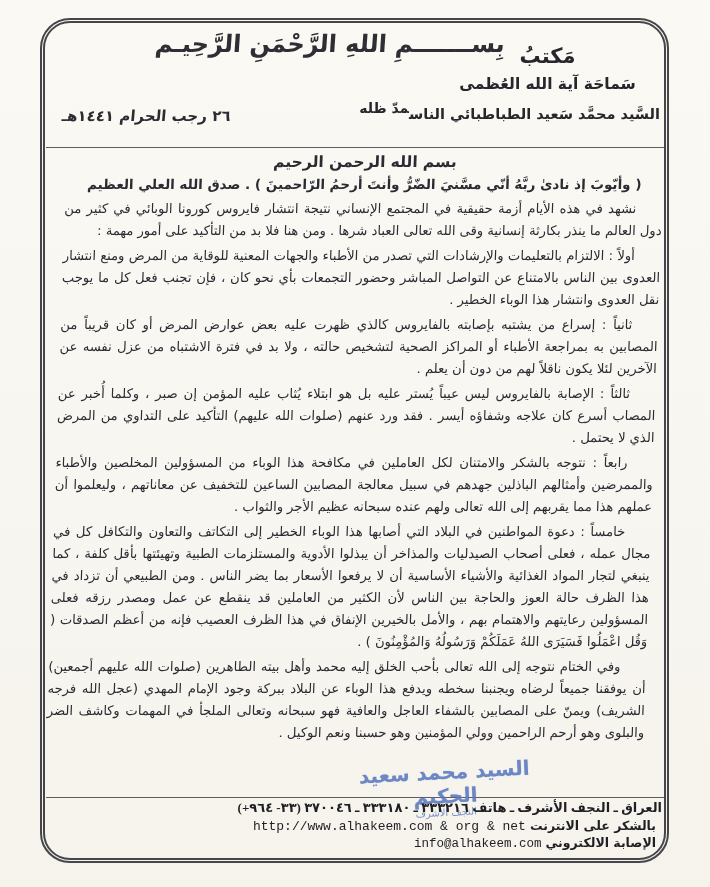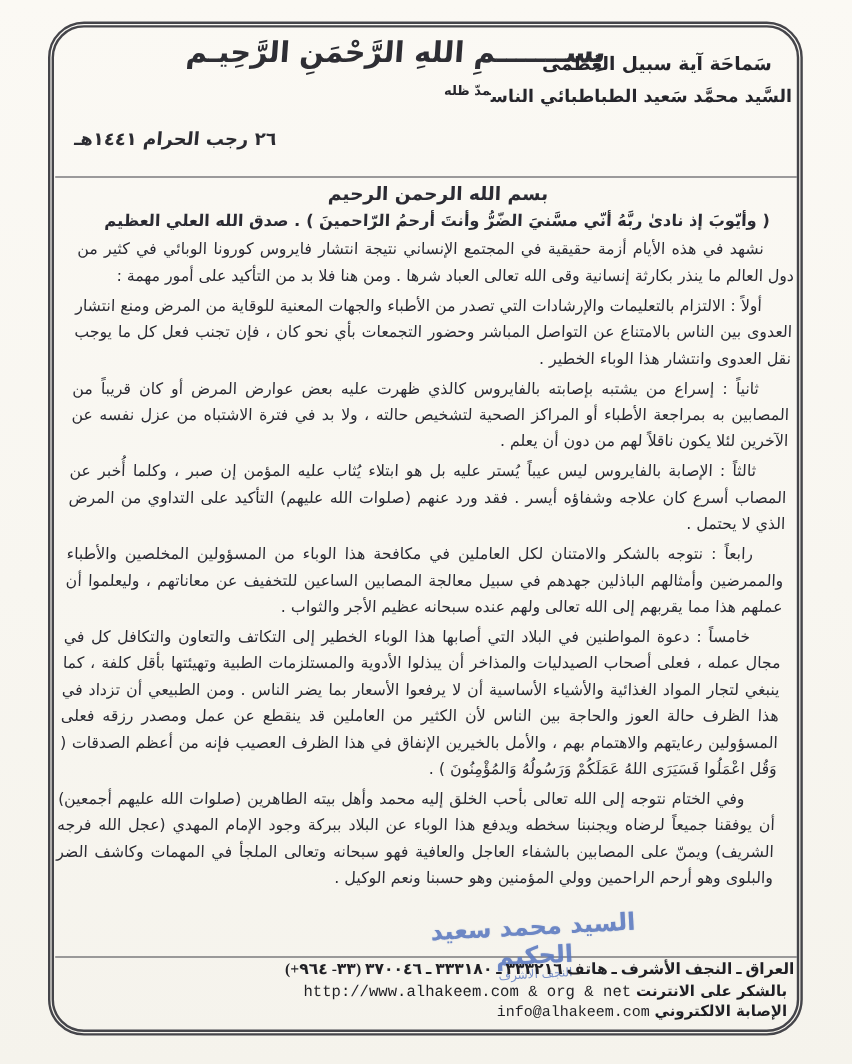--- a/index.html
+++ b/index.html
@@ -20,21 +20,21 @@
 
   .bismillah-top{
     position:absolute;top:30px;left:120px;width:420px;text-align:center;
     font-size:24px;font-weight:bold;letter-spacing:1px;color:#2e2e34;
     transform:skewX(-4deg);
   }
   .office{position:absolute;top:44px;right:50px;width:225px;text-align:center;color:#26262c;}
   .office .l1{font-size:21px;font-weight:bold;margin-bottom:7px;}
   .office .l2{font-size:15.5px;font-weight:bold;margin-bottom:7px;}
   .office .l3{font-size:14.5px;font-weight:bold;white-space:nowrap;}
-  .office .hon{font-size:11px;vertical-align:super;}
+  .office .hon{font-size:14px;vertical-align:super;}
   .date{position:absolute;top:107px;left:62px;font-size:15px;font-weight:bold;
     transform:skewX(-5deg);}
 
   .body-area{
     position:absolute;top:153px;right:56px;width:598px;
     direction:rtl;text-align:justify;color:#2b2b33;
     transform:skewX(-2deg);
   }
   .body-bismillah{text-align:center;font-size:15.5px;font-weight:bold;margin:0 0 5px;}
   .verse{text-align:center;font-size:13.5px;font-weight:bold;margin:0 0 6px;}
@@ -61,21 +61,22 @@
 
 <div class="page">
 
   <div class="frame"></div>
   <div class="rule header-rule"></div>
   <div class="rule footer-rule"></div>
 
   <div class="bismillah-top">بِســـــــمِ اللهِ الرَّحْمَنِ الرَّحِيـم</div>
 
   <div class="office">
-    <div class="l2">سَماحَة آية سبيل العُظمى</div>
+    <div class="l1">مَكتبُ</div>
+    <div class="l2">سَماحَة آية الله العُظمى</div>
     <div class="l3"><span>السَّيد محمَّد سَعيد الطباطبائي الناس</span><span class="hon">مدّ ظله</span></div>
   </div>
 
   <div class="date">٢٦ رجب الحرام ١٤٤١هـ</div>
 
   <div class="body-area">
     <div class="body-bismillah">بسم الله الرحمن الرحيم</div>
     <div class="verse">( وأيّوبَ إذ نادىٰ ربَّهُ أنّي مسَّنيَ الضّرُّ وأنتَ أرحمُ الرّاحمينَ ) . صدق الله العلي العظيم</div>
     <p class="para">نشهد في هذه الأيام أزمة حقيقية في المجتمع الإنساني نتيجة انتشار فايروس كورونا الوبائي في كثير من دول العالم ما ينذر بكارثة إنسانية وقى الله تعالى العباد شرها .  ومن هنا فلا بد من التأكيد على أمور مهمة :</p>
     <p class="para">أولاً : الالتزام بالتعليمات والإرشادات التي تصدر من الأطباء والجهات المعنية للوقاية من المرض ومنع انتشار العدوى بين الناس بالامتناع عن التواصل المباشر وحضور التجمعات بأي نحو كان ، فإن تجنب فعل كل ما يوجب نقل العدوى وانتشار هذا الوباء الخطير .</p>

